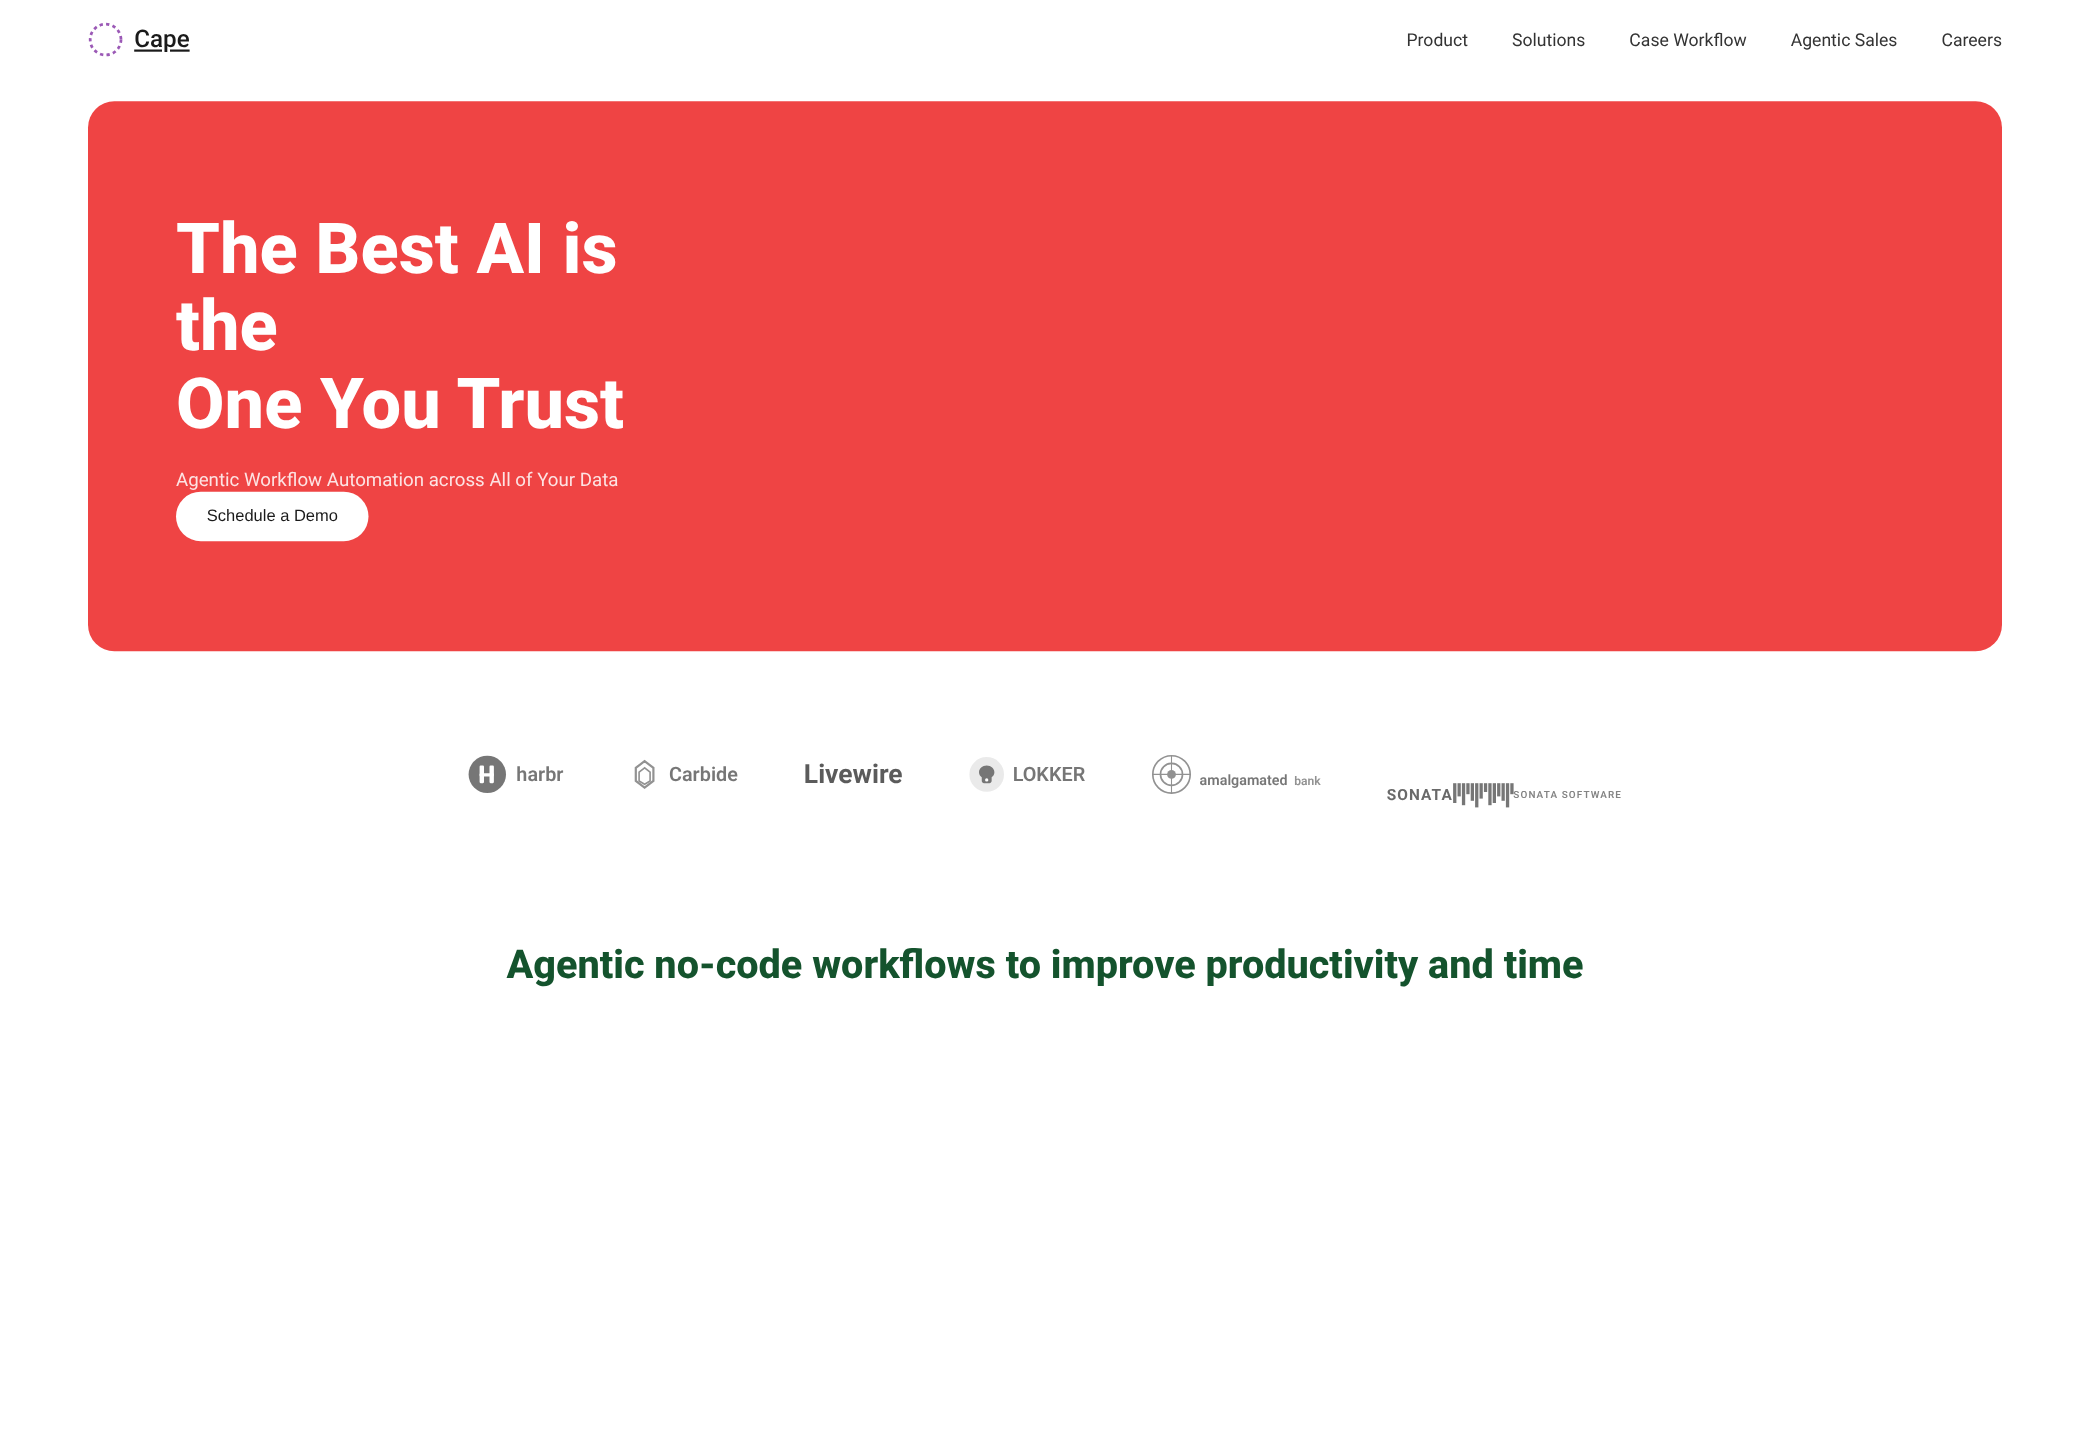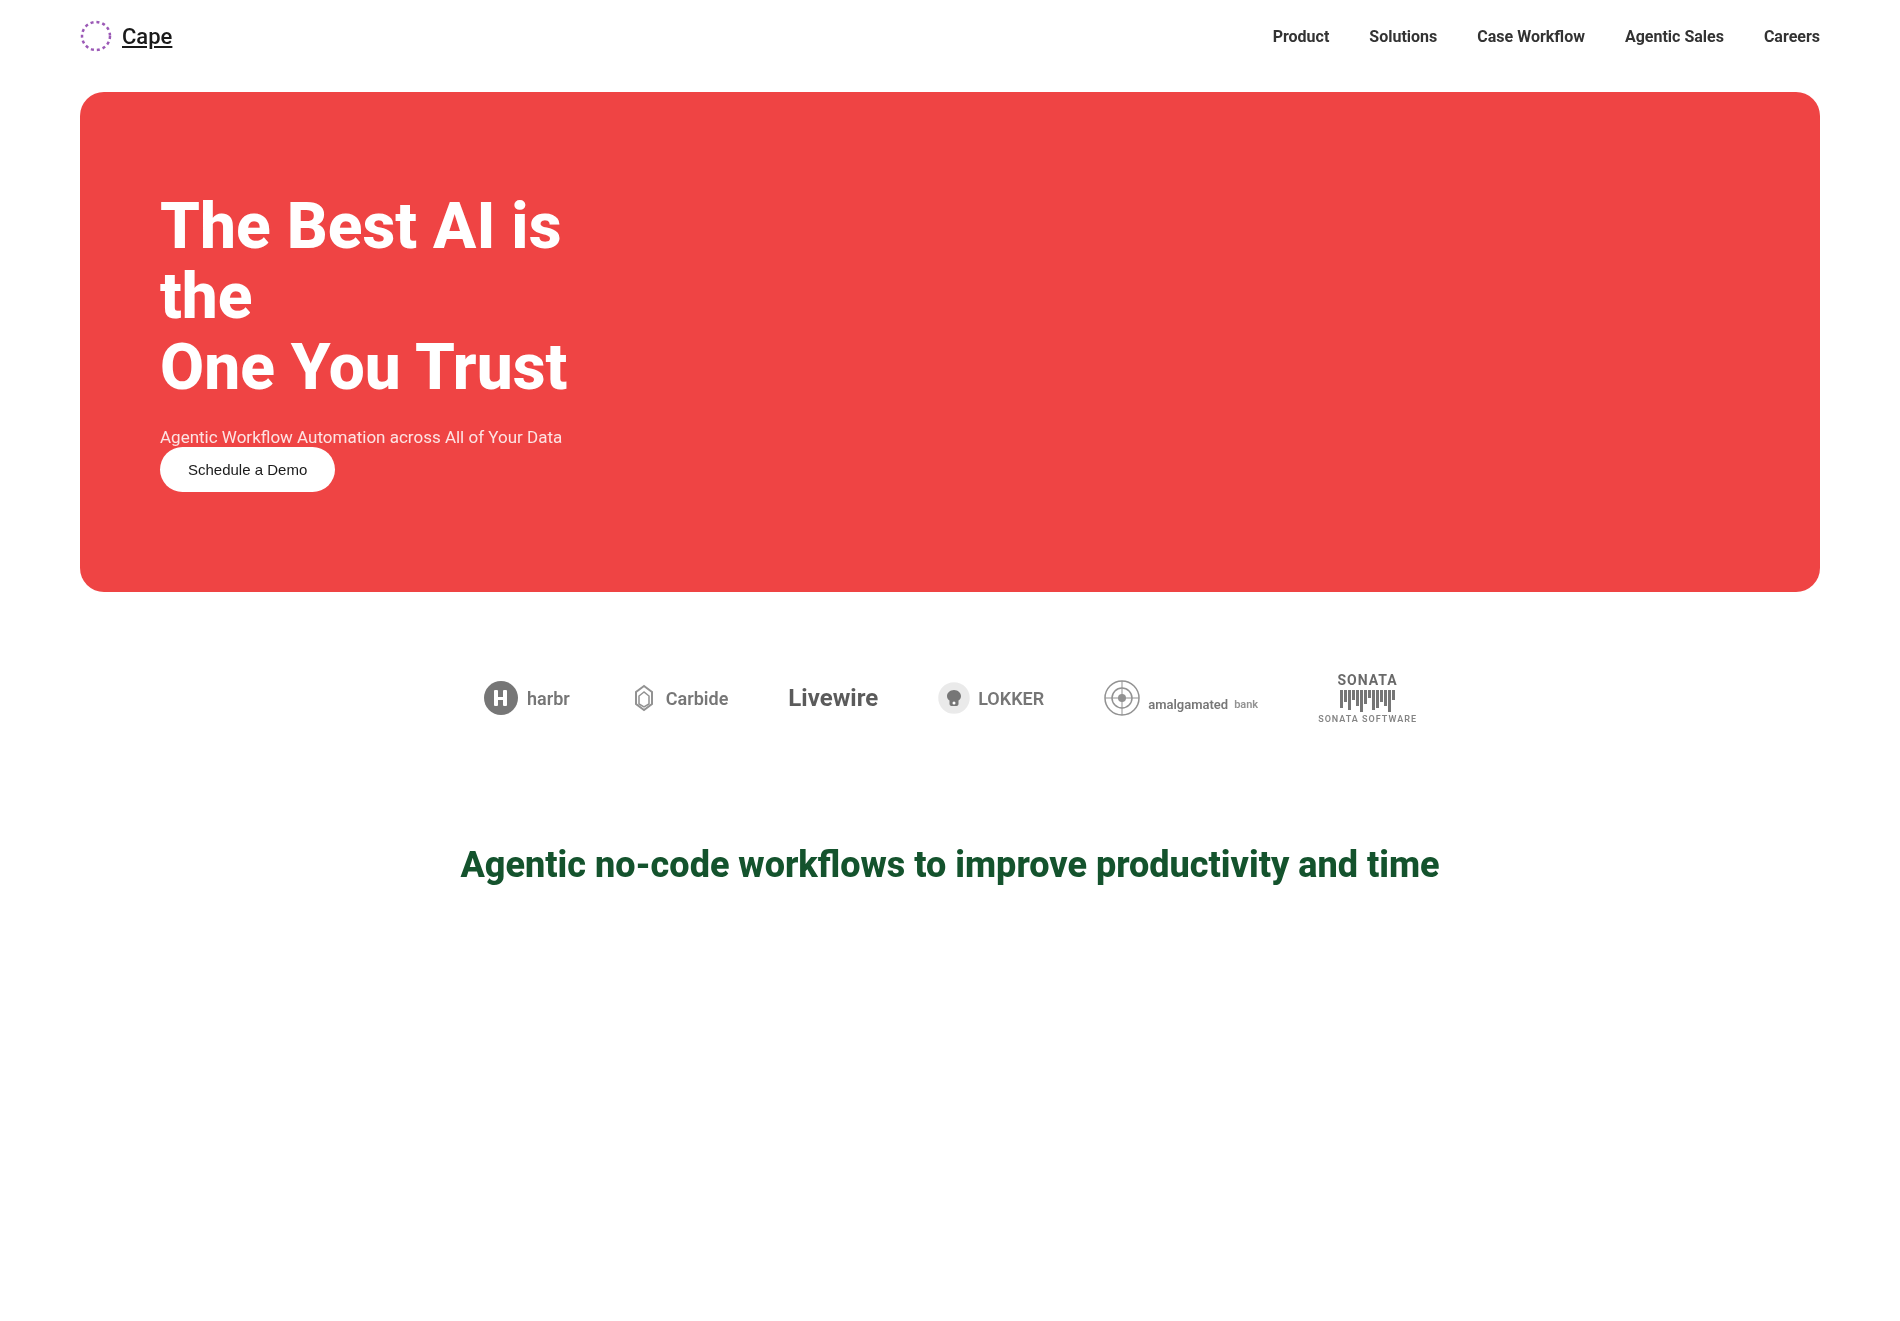--- a/index.html
+++ b/index.html
@@ -46,21 +46,21 @@
     nav {
       display: flex;
       align-items: center;
       gap: 40px;
     }
 
     nav a {
       text-decoration: none;
       color: #333333;
       font-size: 16px;
-      font-weight: 700;
+      font-weight: 400;
     }
 
     
     .hero-wrapper {
       padding: 0 80px;
       margin-top: 20px;
     }
 
     .hero-card {
       background-color: #ef4444;
@@ -142,24 +142,24 @@
     }
 
     .bottom-title {
       font-size: 36px;
       font-weight: 800;
       color: #14532d;
     }
 
     .sonata-logo {
       display: flex;
-      flex-direction: column;
       align-items: center;
       font-size: 11px;
       color: #555;
+      margin-top: 38px;
     }
 
     .sonata-logo-top {
       font-size: 14px;
       font-weight: 700;
       letter-spacing: 1px;
       color: #444;
     }
 
     .sonata-bars {

